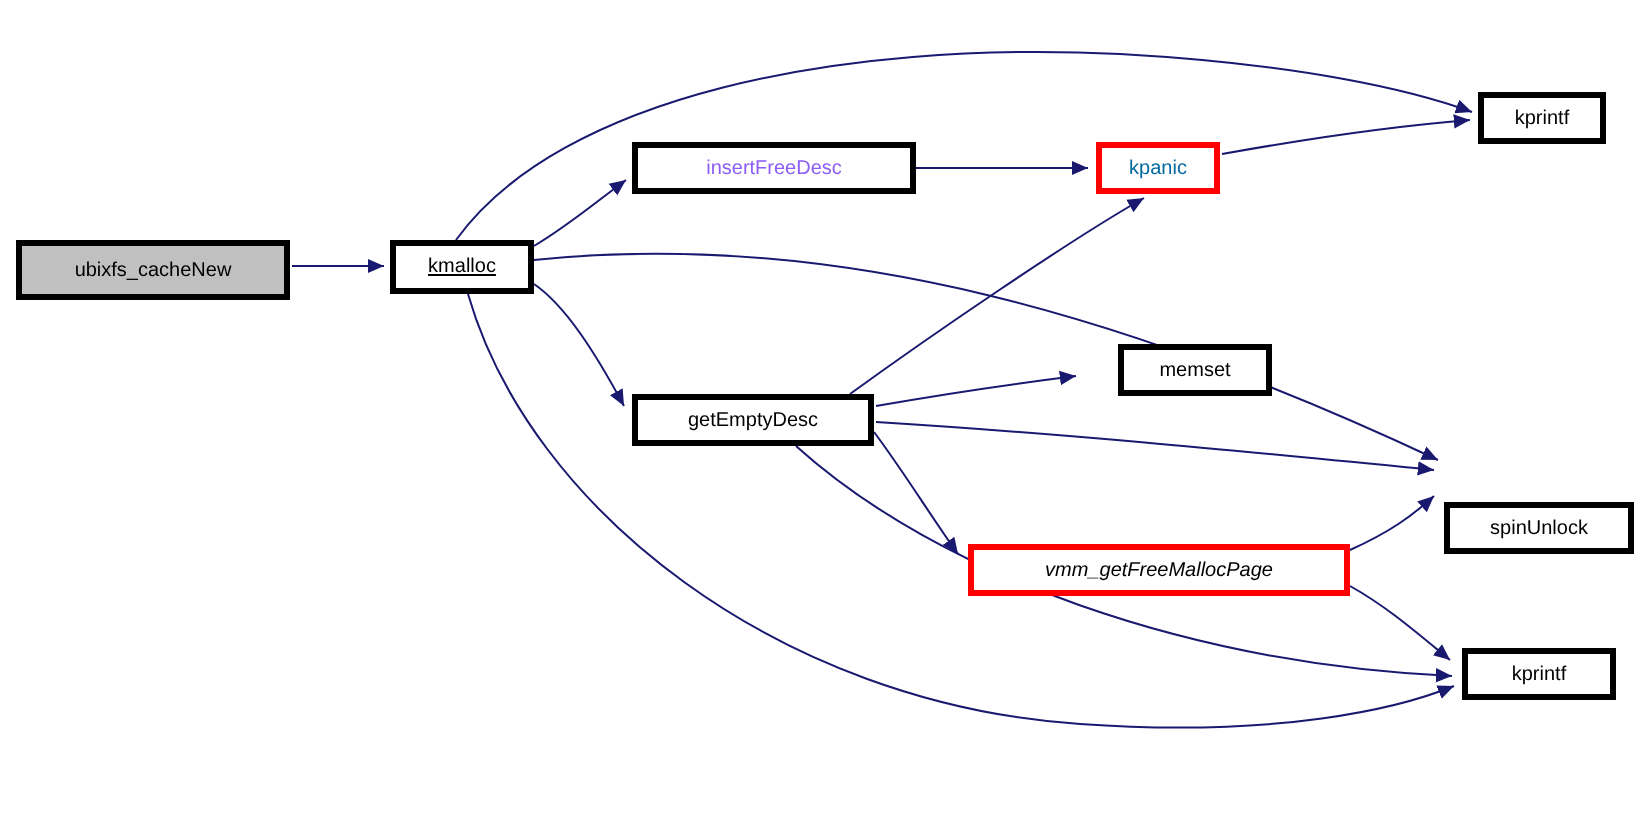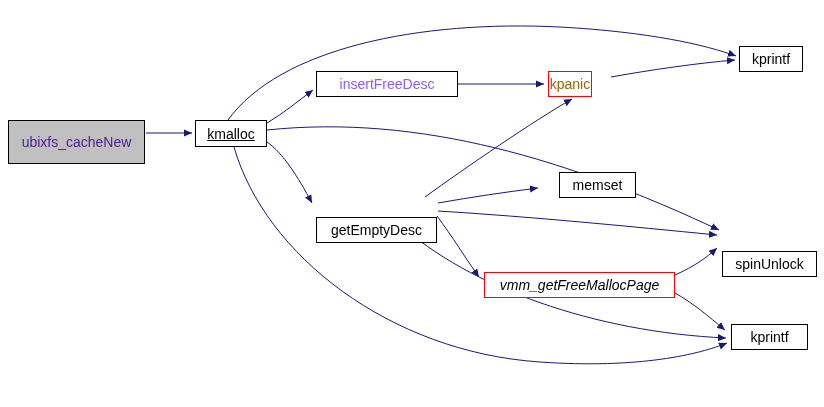--- a/index.html
+++ b/index.html
@@ -19,23 +19,23 @@
     position: absolute;
     left: 0;
     top: 0;
     z-index: 1;
   }
   .node {
     position: absolute;
     z-index: 2;
     box-sizing: border-box;
     background: #ffffff;
-    border: 1px solid #b91c1c;
+    border: 3px solid #b91c1c;
     color: #000000;
-    font-size: 14px;
+    font-size: 10px;
     display: flex;
     align-items: center;
     justify-content: center;
     white-space: nowrap;
     cursor: pointer;
   }
   .node-current {
     background: #c0c0c0;
     cursor: default;
   }
@@ -69,31 +69,31 @@
     <path class="edge" d="M611,77 C650,70 698,63 735,60" marker-end="url(#arrow)" stroke="#191970"></path>
     <path class="edge" d="M425,197 C465,168 535,120 572,99" marker-end="url(#arrow)" stroke="#191970"></path>
     <path class="edge" d="M438,203 C472,197 506,192 538,188" marker-end="url(#arrow)" stroke="#191970"></path>
     <path class="edge" d="M438,211 C535,217 625,226 717,235" marker-end="url(#arrow)" stroke="#191970"></path>
     <path class="edge" d="M437,216 C452,236 466,259 479,277" marker-end="url(#arrow)" stroke="#191970"></path>
     <path class="edge" d="M398,223 C470,288 595,332 726,338" marker-end="url(#arrow)" stroke="#191970"></path>
     <path class="edge" d="M675,275 C695,266 706,258 717,248" marker-end="url(#arrow)" stroke="#191970"></path>
     <path class="edge" d="M675,293 C693,303 708,316 725,330" marker-end="url(#arrow)" stroke="#191970"></path>
   </svg>
 
-  <div class="node node-current" style="left: 8px; top: 120px; width: 137px; height: 44px; border-color: rgb(0, 0, 0); color: #4c1d95; background: rgb(192, 192, 192);">ubixfs_cacheNew</div>
+  <div class="node node-current" style="left: 8px; top: 120px; width: 137px; height: 30px; border-color: rgb(0, 0, 0); color: #000000; background: rgb(192, 192, 192);">ubixfs_cacheNew</div>
 
   <div class="node" style="left: 195px; top: 120px; width: 72px; height: 27px; border-color: rgb(0, 0, 0); color: rgb(0, 0, 0); text-decoration: underline;">kmalloc</div>
 
   <div class="node" style="left: 316px; top: 71px; width: 142px; height: 26px; border-color: rgb(0, 0, 0); color: #8b5cf6;">insertFreeDesc</div>
 
-  <div class="node node-truncated" style="left: 548px; top: 71px; width: 44px; height: 26px; border-color: rgb(255, 0, 0); color: #a16207;">kpanic</div>
+  <div class="node node-truncated" style="left: 548px; top: 71px; width: 62px; height: 26px; border-color: rgb(255, 0, 0); color: #0369a1;">kpanic</div>
 
   <div class="node" style="left: 739px; top: 46px; width: 64px; height: 26px; border-color: rgb(0, 0, 0); color: rgb(0, 0, 0);">kprintf</div>
 
-  <div class="node" style="left: 316px; top: 197px; width: 121px; height: 26px; border-color: rgb(0, 0, 0); color: rgb(0, 0, 0); margin-top: 20px;">getEmptyDesc</div>
+  <div class="node" style="left: 316px; top: 197px; width: 121px; height: 26px; border-color: rgb(0, 0, 0); color: rgb(0, 0, 0);">getEmptyDesc</div>
 
   <div class="node" style="left: 543px; top: 172px; width: 77px; height: 26px; border-color: rgb(0, 0, 0); color: rgb(0, 0, 0); margin-left: 16px;">memset</div>
 
   <div class="node" style="left: 722px; top: 223px; width: 95px; height: 26px; border-color: rgb(0, 0, 0); color: rgb(0, 0, 0); margin-top: 28px;">spinUnlock</div>
 
   <div class="node node-truncated" style="left: 484px; top: 272px; width: 191px; height: 26px; border-color: rgb(255, 0, 0); color: rgb(0, 0, 0); font-style: italic;">vmm_getFreeMallocPage</div>
 
   <div class="node" style="left: 731px; top: 324px; width: 77px; height: 26px; border-color: rgb(0, 0, 0); color: rgb(0, 0, 0);">kprintf</div>
 
 </div>

